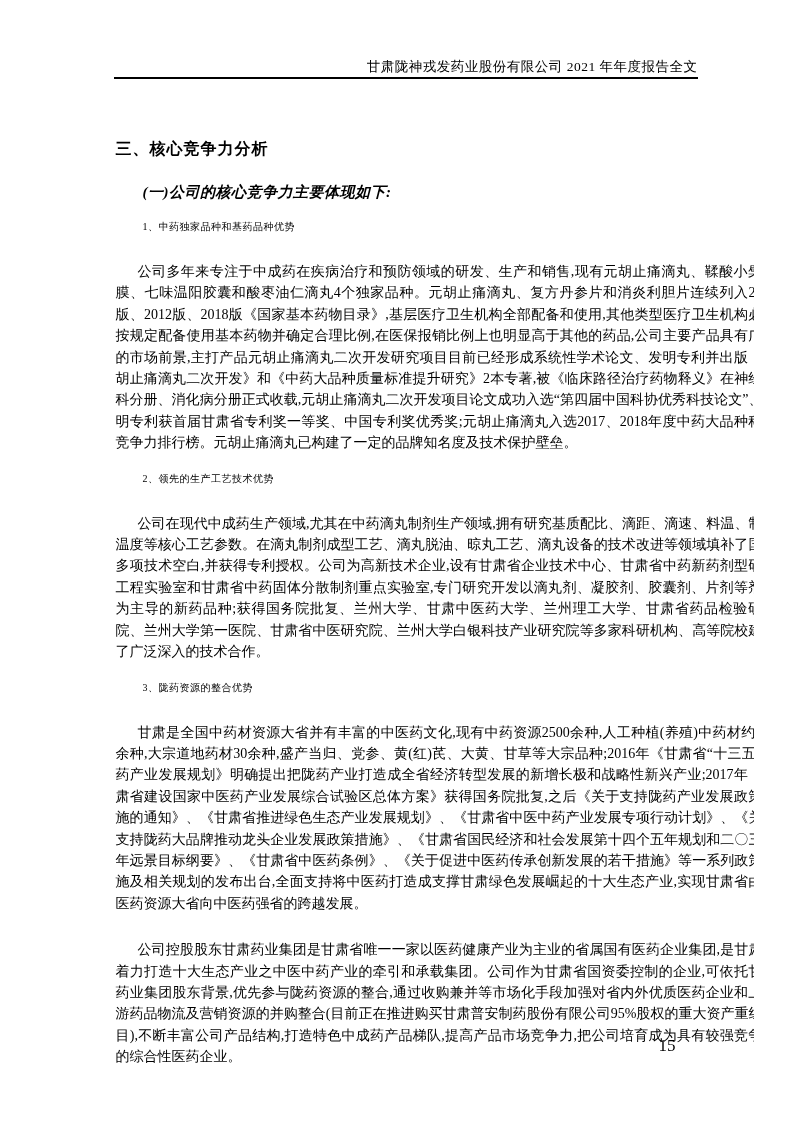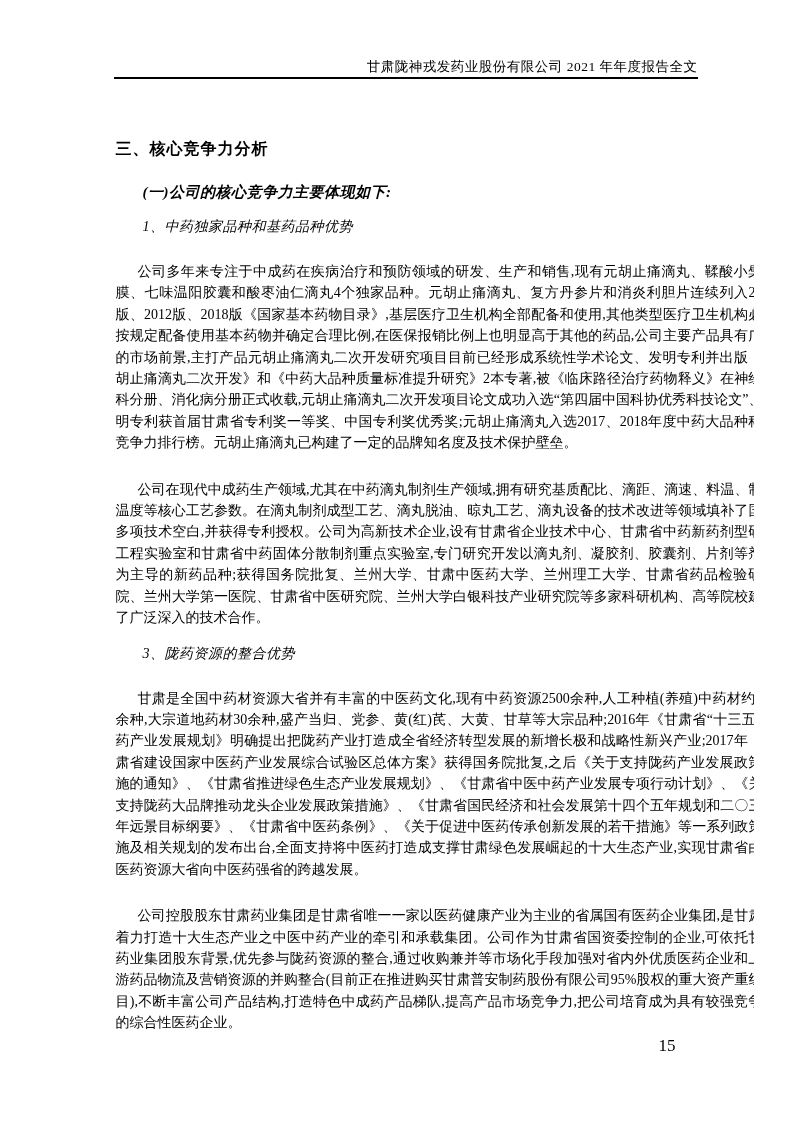--- a/index.html
+++ b/index.html
@@ -47,25 +47,24 @@
     padding-left: 27px;
     font-size: 15px;
     line-height: 19px;
     font-weight: bold;
     letter-spacing: 0.5px;
     font-style: italic;
   }
   .sec-heading {
     margin: 16px 0 0 0;
     padding-left: 27px;
-    font-size: 14px;
+    font-size: 10px;
     line-height: 18px;
     font-weight: normal;
     letter-spacing: 0.5px;
-    font-style: italic;
   }
   .para {
     margin: 25px 0 0 0;
     font-size: 14px;
     line-height: 21.4px;
     text-align: justify;
     text-indent: 22px;
     word-break: break-all;
   }
   .page-number {
@@ -88,20 +87,21 @@
   <div class="content">
 
     <h1 class="doc-title">三、核心竞争力分析</h1>
 
     <h2 class="doc-subtitle">(一)公司的核心竞争力主要体现如下:</h2>
 
     <h3 class="sec-heading">1、中药独家品种和基药品种优势</h3>
 
     <p class="para">公司多年来专注于中成药在疾病治疗和预防领域的研发、生产和销售,现有元胡止痛滴丸、鞣酸小檗碱膜、七味温阳胶囊和酸枣油仁滴丸4个独家品种。元胡止痛滴丸、复方丹参片和消炎利胆片连续列入2009版、2012版、2018版《国家基本药物目录》,基层医疗卫生机构全部配备和使用,其他类型医疗卫生机构必须按规定配备使用基本药物并确定合理比例,在医保报销比例上也明显高于其他的药品,公司主要产品具有广阔的市场前景,主打产品元胡止痛滴丸二次开发研究项目目前已经形成系统性学术论文、发明专利并出版《元胡止痛滴丸二次开发》和《中药大品种质量标准提升研究》2本专著,被《临床路径治疗药物释义》在神经内科分册、消化病分册正式收载,元胡止痛滴丸二次开发项目论文成功入选“第四届中国科协优秀科技论文”、发明专利获首届甘肃省专利奖一等奖、中国专利奖优秀奖;元胡止痛滴丸入选2017、2018年度中药大品种科技竞争力排行榜。元胡止痛滴丸已构建了一定的品牌知名度及技术保护壁垒。</p>
 
+    <h3 class="sec-heading">2、领先的生产工艺技术优势</h3>
 
     <p class="para">公司在现代中成药生产领域,尤其在中药滴丸制剂生产领域,拥有研究基质配比、滴距、滴速、料温、制冷温度等核心工艺参数。在滴丸制剂成型工艺、滴丸脱油、晾丸工艺、滴丸设备的技术改进等领域填补了国内多项技术空白,并获得专利授权。公司为高新技术企业,设有甘肃省企业技术中心、甘肃省中药新药剂型研究工程实验室和甘肃省中药固体分散制剂重点实验室,专门研究开发以滴丸剂、凝胶剂、胶囊剂、片剂等剂型为主导的新药品种;获得国务院批复、兰州大学、甘肃中医药大学、兰州理工大学、甘肃省药品检验研究院、兰州大学第一医院、甘肃省中医研究院、兰州大学白银科技产业研究院等多家科研机构、高等院校建立了广泛深入的技术合作。</p>
 
     <h3 class="sec-heading">3、陇药资源的整合优势</h3>
 
     <p class="para">甘肃是全国中药材资源大省并有丰富的中医药文化,现有中药资源2500余种,人工种植(养殖)中药材约300余种,大宗道地药材30余种,盛产当归、党参、黄(红)芪、大黄、甘草等大宗品种;2016年《甘肃省“十三五”陇药产业发展规划》明确提出把陇药产业打造成全省经济转型发展的新增长极和战略性新兴产业;2017年《甘肃省建设国家中医药产业发展综合试验区总体方案》获得国务院批复,之后《关于支持陇药产业发展政策措施的通知》、《甘肃省推进绿色生态产业发展规划》、《甘肃省中医中药产业发展专项行动计划》、《关于支持陇药大品牌推动龙头企业发展政策措施》、《甘肃省国民经济和社会发展第十四个五年规划和二〇三五年远景目标纲要》、《甘肃省中医药条例》、《关于促进中医药传承创新发展的若干措施》等一系列政策措施及相关规划的发布出台,全面支持将中医药打造成支撑甘肃绿色发展崛起的十大生态产业,实现甘肃省由中医药资源大省向中医药强省的跨越发展。</p>
 
     <p class="para">公司控股股东甘肃药业集团是甘肃省唯一一家以医药健康产业为主业的省属国有医药企业集团,是甘肃省着力打造十大生态产业之中医中药产业的牵引和承载集团。公司作为甘肃省国资委控制的企业,可依托甘肃药业集团股东背景,优先参与陇药资源的整合,通过收购兼并等市场化手段加强对省内外优质医药企业和上下游药品物流及营销资源的并购整合(目前正在推进购买甘肃普安制药股份有限公司95%股权的重大资产重组项目),不断丰富公司产品结构,打造特色中成药产品梯队,提高产品市场竞争力,把公司培育成为具有较强竞争力的综合性医药企业。</p>
 
 

